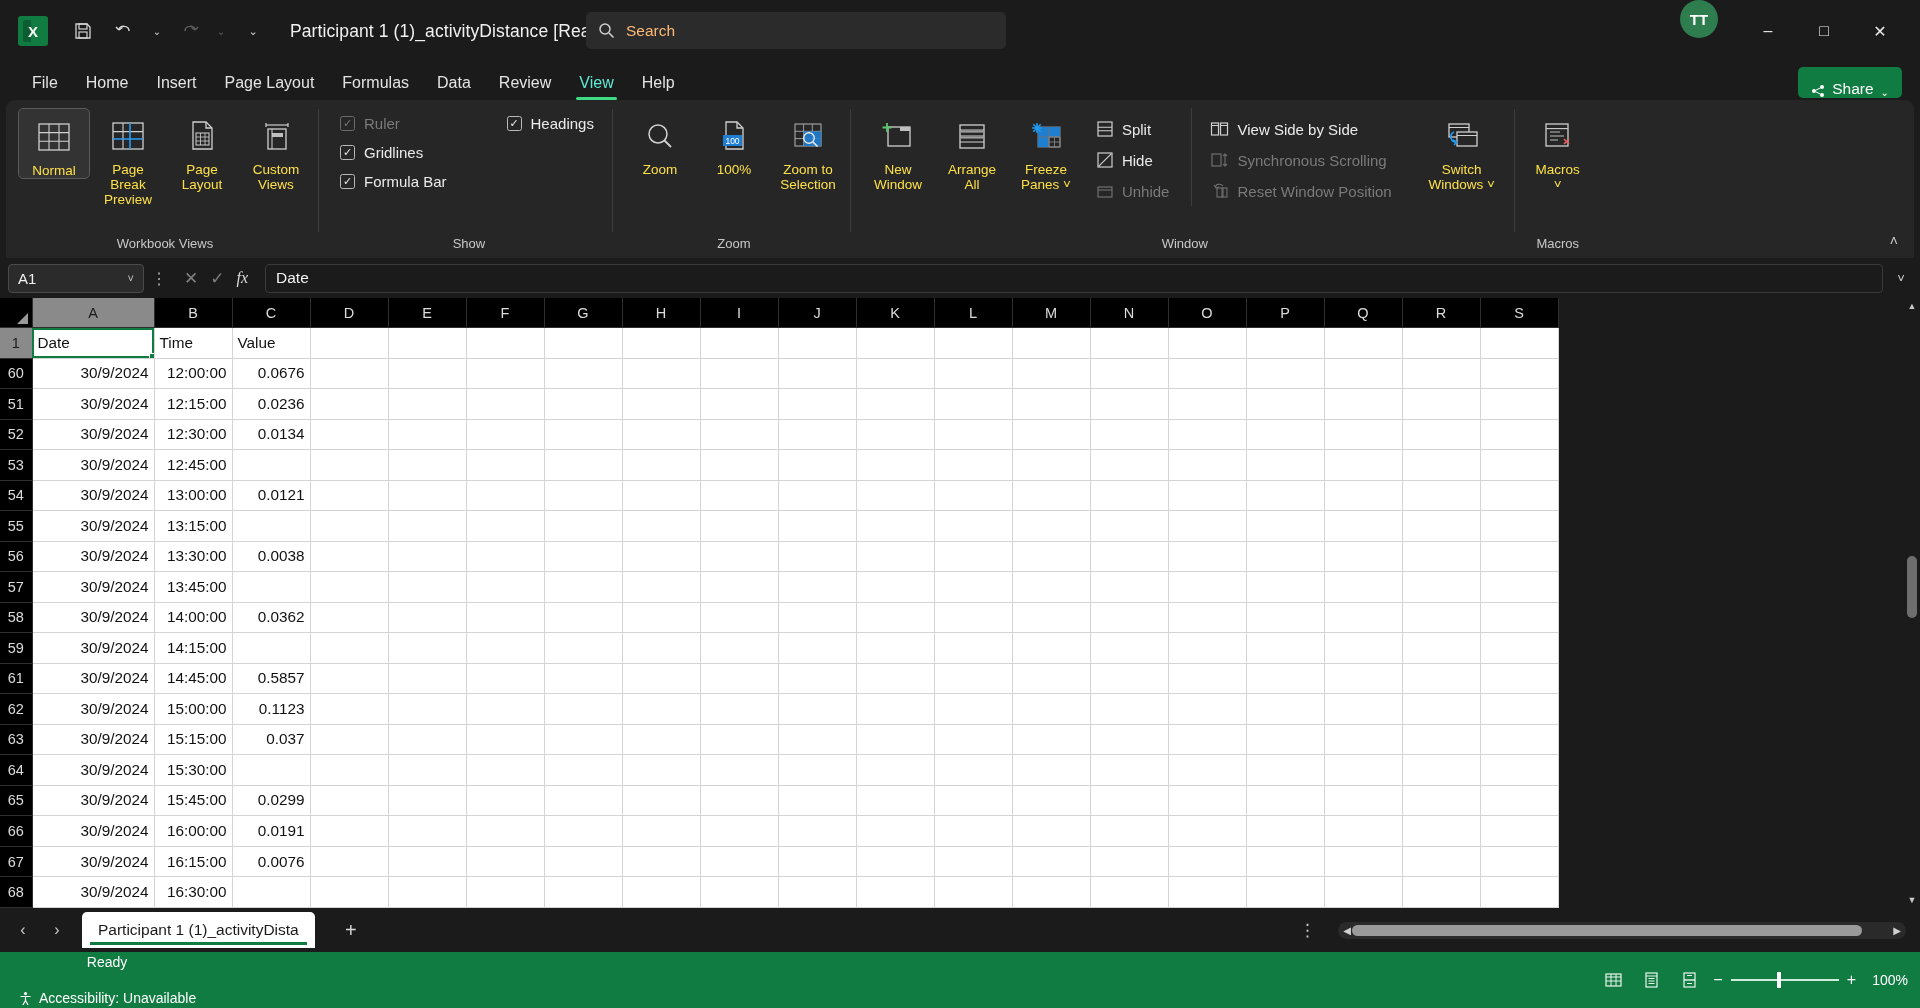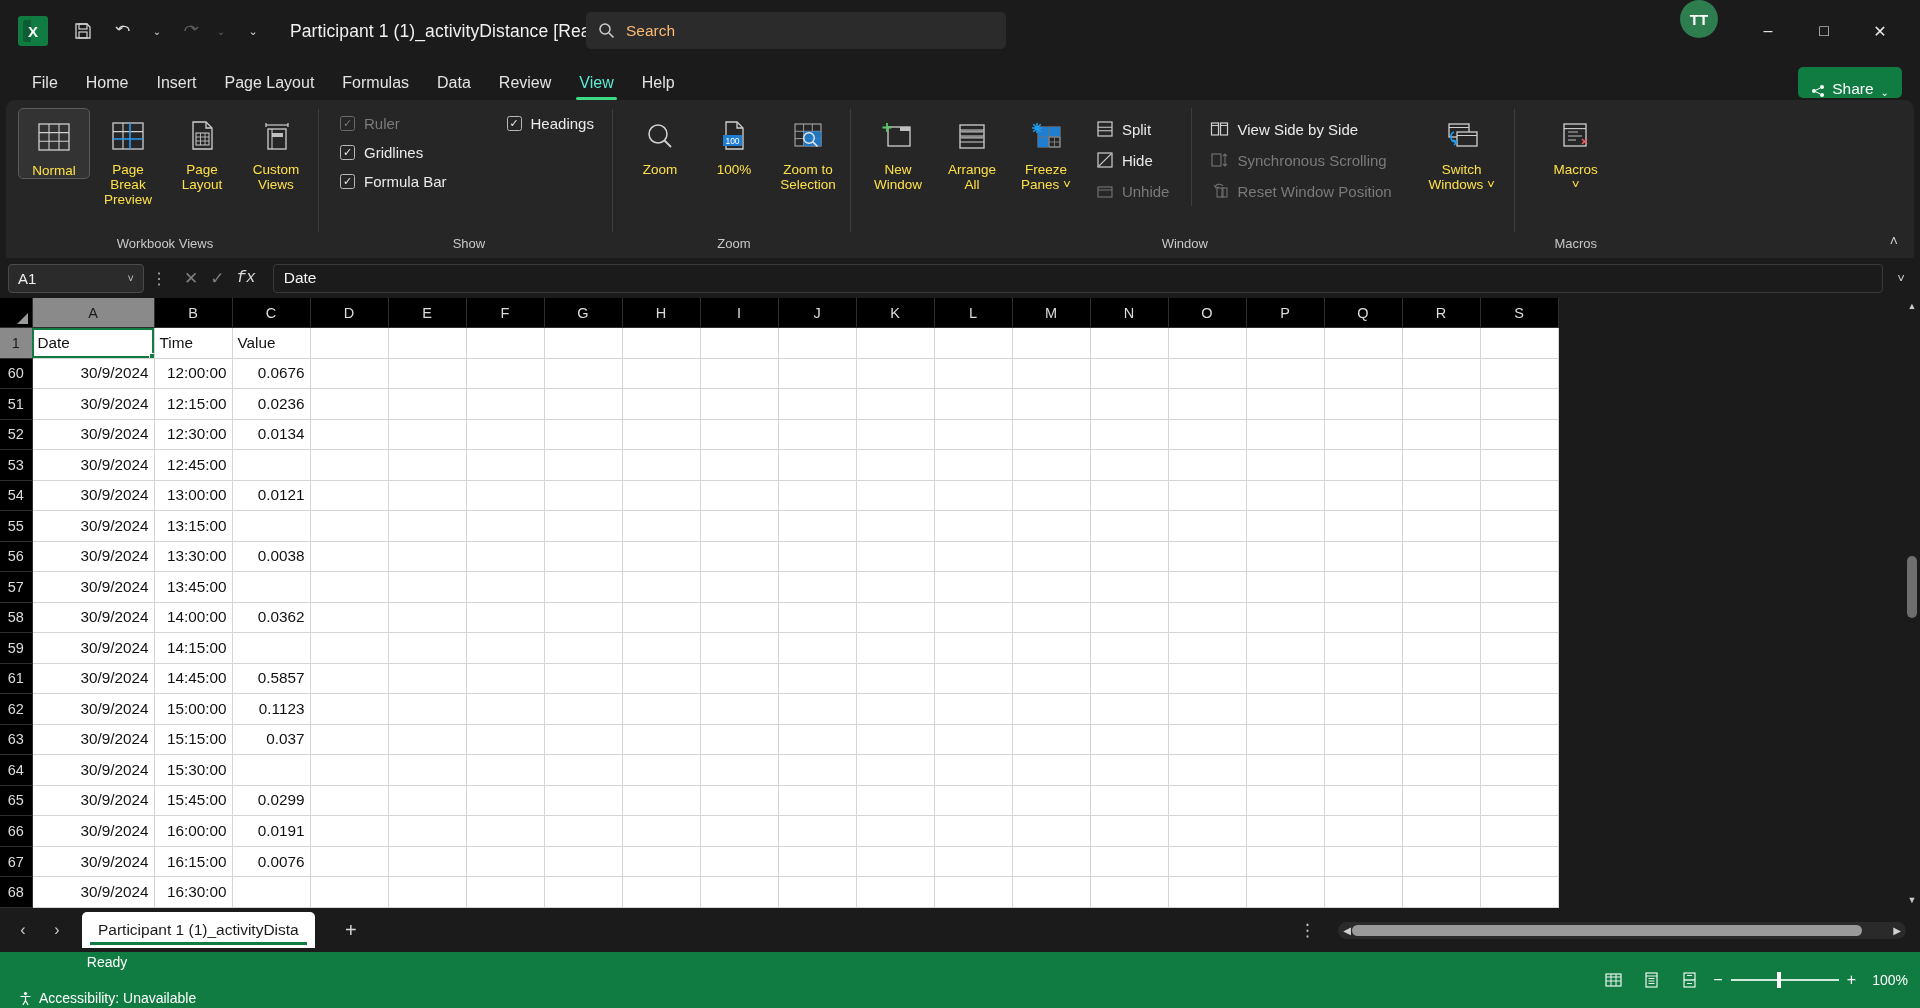--- a/index.html
+++ b/index.html
@@ -60,21 +60,21 @@
   .sb-col{ display:flex; flex-direction:column; gap:1px; padding-top:6px;}
   .ribbon-collapse{ position:absolute; right:10px; bottom:6px; color:#cfcfcf; font-size:14px; padding:3px 6px; border-radius:4px;}
 
   
   .fbar{ flex:0 0 40px; background:#1b1b1b; display:flex; align-items:center; padding:0 8px; gap:7px;}
   .namebox{ width:136px; height:29px; background:#2b2b2b; border:1px solid #4a4a4a; border-radius:4px;
       display:flex; align-items:center; padding:0 9px; font-size:15px; color:#f0f0f0; justify-content:space-between;}
   .fb-dots{ color:#a9a9a9; font-size:16px; width:16px; text-align:center;}
   .fbtns{ display:flex; align-items:center; gap:12px; padding:0 10px; height:29px;}
   .fbtns .g{ color:#7e7e7e; font-size:17px;}
-  .fbtns .fx{ color:#dcdcdc; font-size:16px; font-style:italic; font-family:Liberation Mono, monospace;}
+  .fbtns .fx{ color:#dcdcdc; font-size:16px; font-style:italic; font-family:Liberation Serif, serif;}
   .finput{ flex:1; height:29px; background:#1b1b1b; border:1px solid #3a3a3a; border-radius:4px;
       display:flex; align-items:center; padding:0 10px; font-size:15.5px; color:#f2f2f2;}
   .fexpand{ width:22px; text-align:center; color:#cfcfcf; font-size:13px;}
 
   
   .gridwrap{ flex:1; display:flex; flex-direction:column; background:#1b1b1b; overflow:hidden; position:relative;}
   .gridscroll{ flex:1; display:flex; overflow:hidden;}
   table.grid{ border-collapse:collapse; table-layout:fixed;}
   .colhdr-row th{ height:23px; background:#000; color:#dcdcdc; font-weight:normal; font-size:14.5px;
       border-right:1px solid #2f2f2f; border-bottom:1px solid #2f2f2f; text-align:center;}
@@ -411,21 +411,21 @@
                 <path d="M14 13 C9 15, 10 24, 17 23" fill="none" stroke="#1f9bf0" stroke-width="1.7"></path>
                 <path d="M17 23 L13 21 M17 23 L14 26" stroke="#1f9bf0" stroke-width="1.7" fill="none"></path>
               </svg>
           </div>
           <div class="lb"><span>Switch</span><br><span>Windows ˅</span></div>
         </div>
       </div>
       <div class="rgroup-label">Window</div>
     </div>
 
-    <div class="rgroup" style="padding-left:26px;">
+    <div class="rgroup" style="padding-left:8px;">
       <div class="rgroup-body">
         <div class="bigbtn">
           <div class="ic">
             <svg width="40" height="36" viewBox="0 0 40 36">
                 <rect x="8" y="5" width="22" height="22" fill="none" stroke="#cfcfcf" stroke-width="1.3"></rect>
                 <path d="M8 9.6h22" stroke="#cfcfcf" stroke-width="1.1"></path>
                 <path d="M12 13h10M12 17h14M12 21h8" stroke="#bdbdbd" stroke-width="1.1"></path>
                 <path d="M26 20 l5 5 m0-5 l-5 5" stroke="#e06464" stroke-width="1.6"></path>
               </svg>
           </div>

